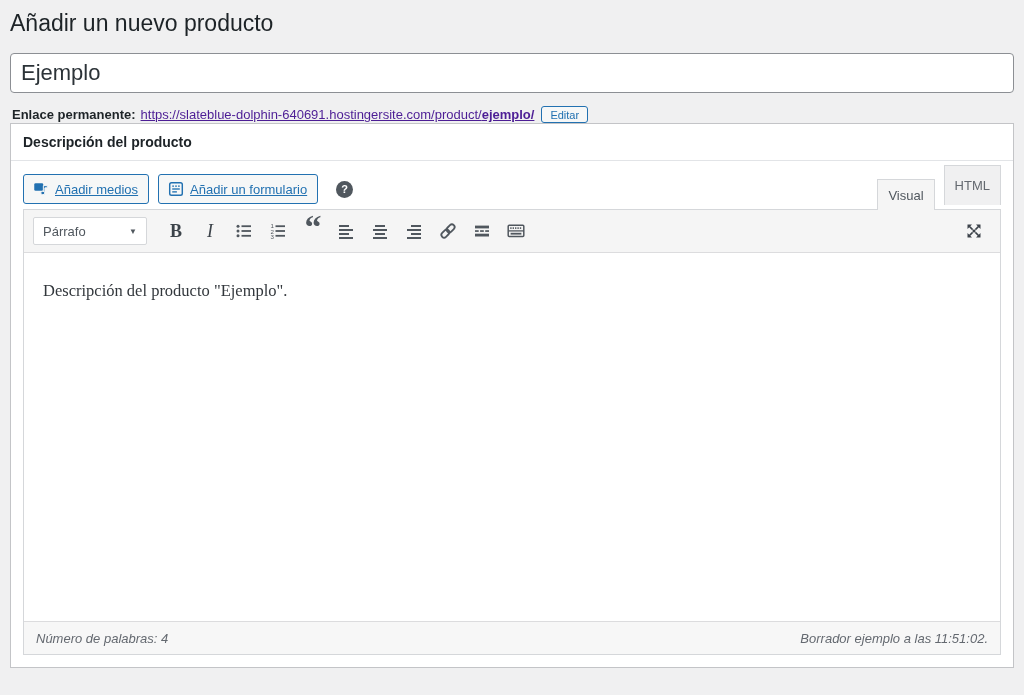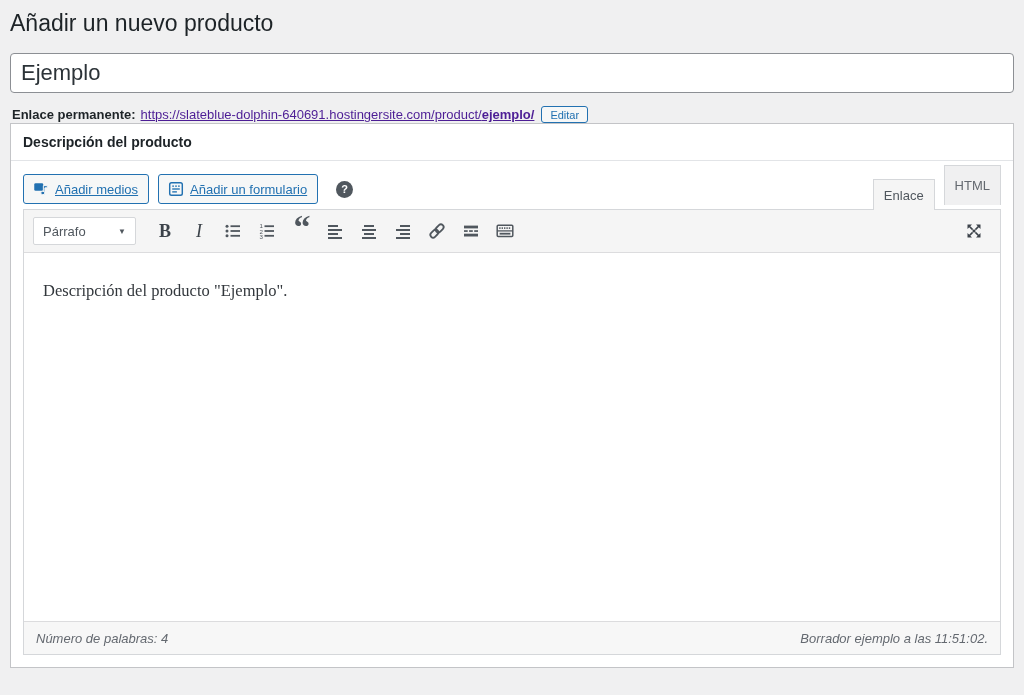--- a/index.html
+++ b/index.html
@@ -73,21 +73,21 @@
   .switch-tab.inactive {
     background:#f0f0f1; height:40px; margin-left:9px; margin-bottom:4px;
   }
 
   .editor-container { border:1px solid #d5d7da; }
   .mce-toolbar {
     height:43px; background:#f5f5f5; border-bottom:1px solid #dcdcde;
     display:flex; align-items:center; padding:0 9px;
   }
   .listbox {
-    width:103px; height:28px; background:#fff; border:1px solid #d5d7da;
+    width:114px; height:28px; background:#fff; border:1px solid #d5d7da;
     border-radius:2px; display:flex; align-items:center; justify-content:space-between;
     padding:0 9px; font-size:13px; color:#50575e; cursor:pointer; margin-right:12px;
     font-family:"Liberation Sans", sans-serif;
   }
   .listbox .caret { font-size:8px; color:#50575e; }
   .tb {
     width:30px; height:28px; background:transparent; border:1px solid transparent;
     display:flex; align-items:center; justify-content:center; cursor:pointer; margin:0 2px;
   }
   .tb svg { display:block; }
@@ -151,21 +151,21 @@
                 <line x1="5.8" y1="6.8" x2="14.2" y2="6.8" stroke-width="1.5" stroke-dasharray="2 1.2"></line>
                 <line x1="5.8" y1="10" x2="14.2" y2="10" stroke-width="1.5"></line>
                 <line x1="5.8" y1="13.2" x2="11" y2="13.2" stroke-width="1.5"></line>
               </svg>
             </span>
             <span>Añadir un formulario</span>
           </button>
           <span class="help-circle">?</span>
         </div>
         <div class="editor-tabs">
-          <button class="switch-tab active">Enlace</button>
+          <button class="switch-tab active">Visual</button>
           <button class="switch-tab inactive">HTML</button>
         </div>
       </div>
 
       <div class="editor-container">
 
         <div class="mce-toolbar">
           <button class="listbox">
             <span>Párrafo</span>
             <span class="caret">▼</span>

